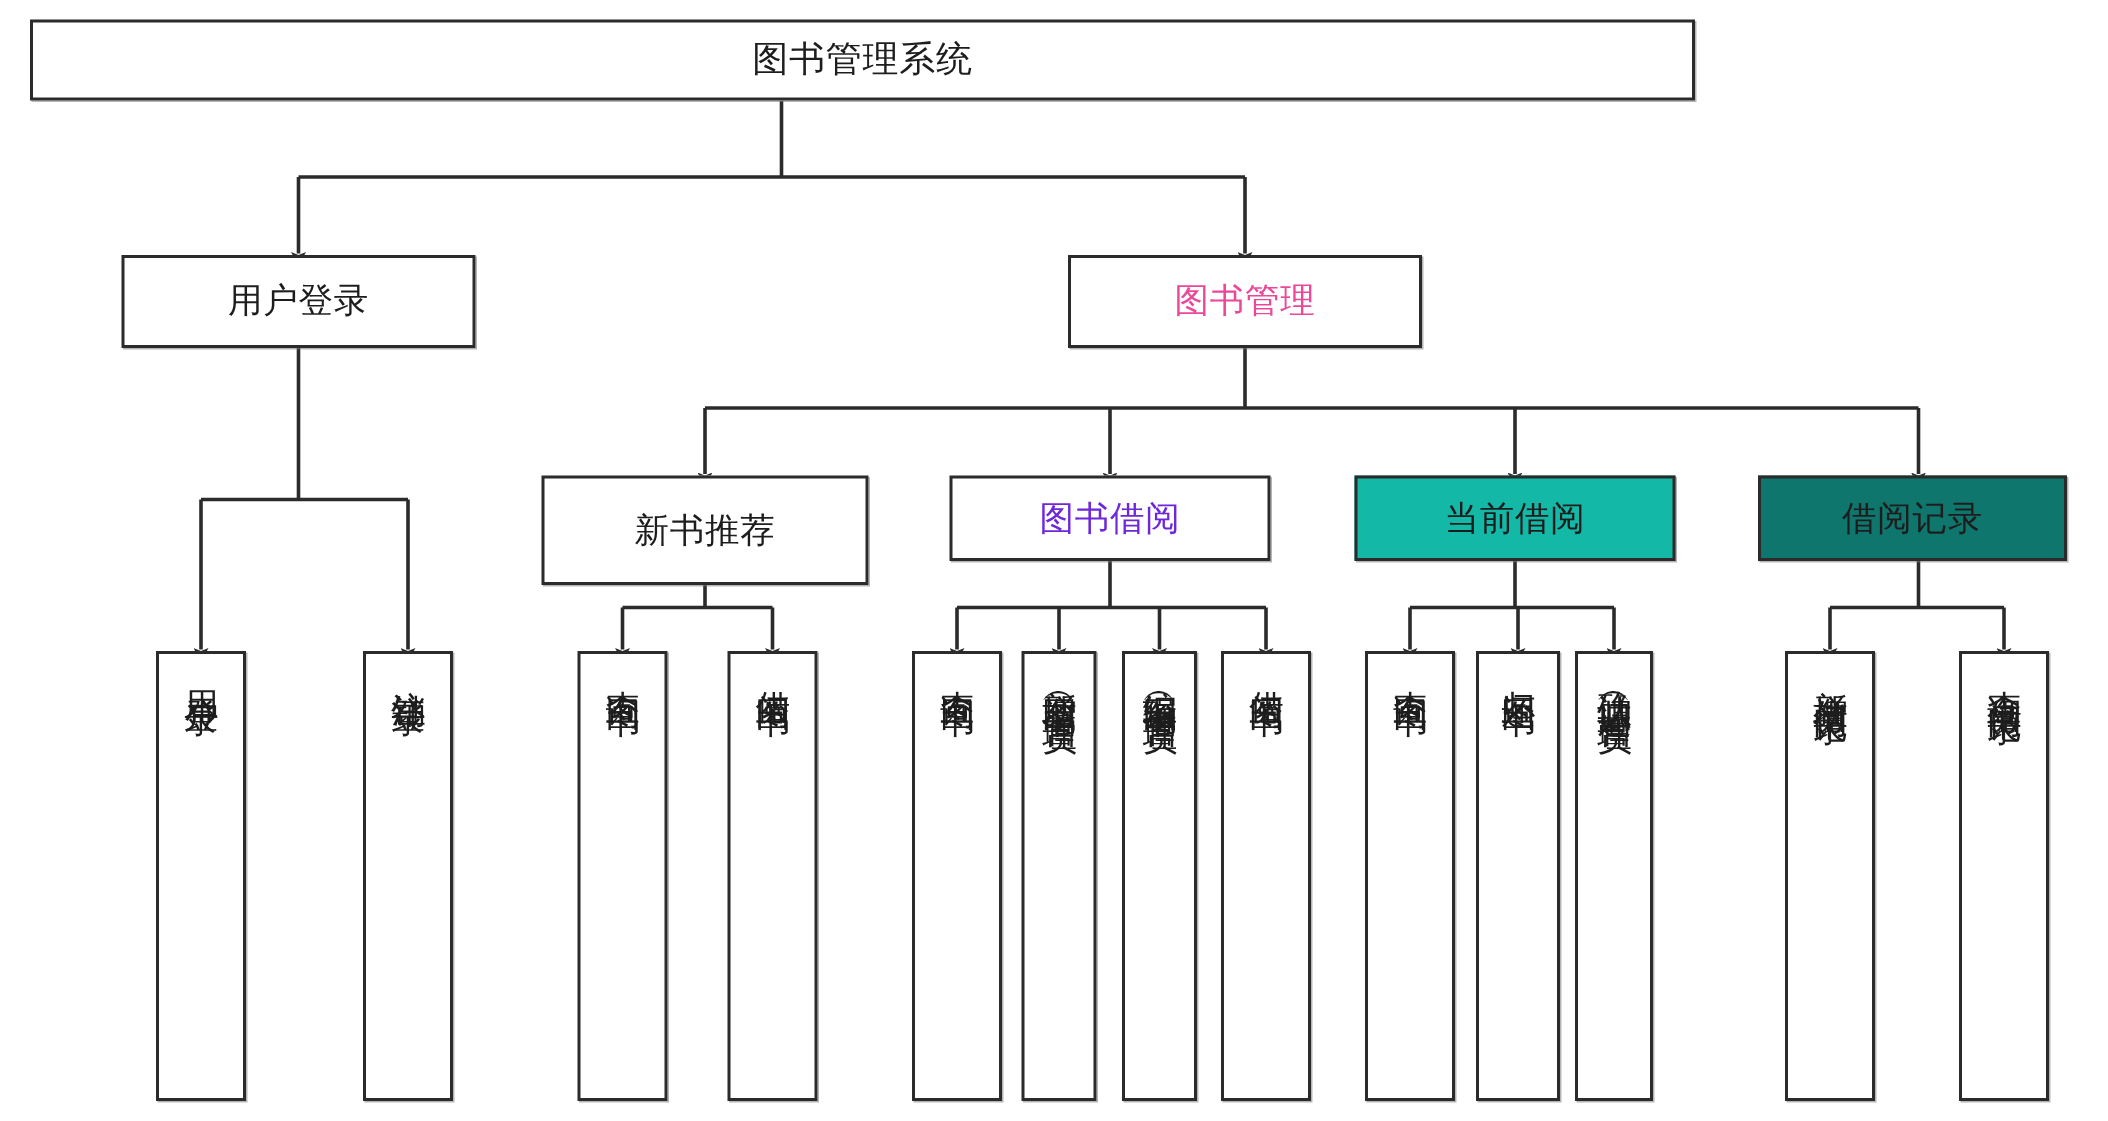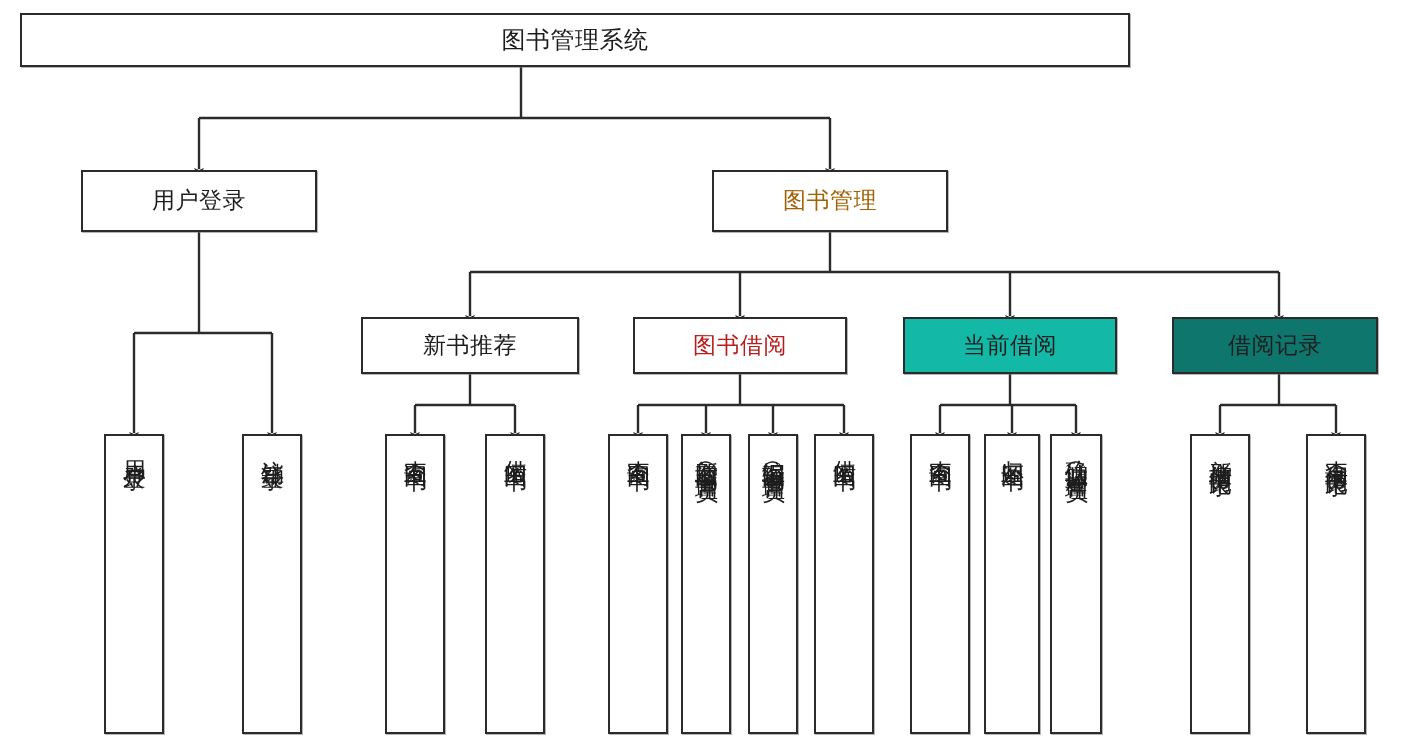--- a/index.html
+++ b/index.html
@@ -115,27 +115,27 @@
       </g>
   </svg>
   <div id="nodes">
       <div class="node horiz root" style="left: 20px; top: 13px; width: 1110px; height: 54px; border-color: rgb(43, 43, 43); background: rgb(255, 255, 255);">
         <span class="node-label" style="color: rgb(29, 29, 29);">图书管理系统</span>
       </div>
       <div class="node horiz" style="left: 81px; top: 170px; width: 236px; height: 62px; border-color: rgb(43, 43, 43); background: rgb(255, 255, 255);">
         <span class="node-label" style="color: rgb(29, 29, 29);">用户登录</span>
       </div>
       <div class="node horiz" style="left: 712px; top: 170px; width: 236px; height: 62px; border-color: rgb(43, 43, 43); background: rgb(255, 255, 255);">
-        <span class="node-label" style="color: #a16207;">图书管理</span>
+        <span class="node-label" style="color: #ec4899;">图书管理</span>
       </div>
-      <div class="node horiz" style="left: 361px; top: 317px; width: 218px; height: 57px; border-color: rgb(43, 43, 43); background: rgb(255, 255, 255);">
+      <div class="node horiz" style="left: 361px; top: 317px; width: 218px; height: 73px; border-color: rgb(43, 43, 43); background: rgb(255, 255, 255);">
         <span class="node-label" style="color: rgb(29, 29, 29);">新书推荐</span>
       </div>
       <div class="node horiz" style="left: 633px; top: 317px; width: 214px; height: 57px; border-color: rgb(43, 43, 43); background: rgb(255, 255, 255);">
-        <span class="node-label" style="color: #b91c1c;">图书借阅</span>
+        <span class="node-label" style="color: #6d28d9;">图书借阅</span>
       </div>
       <div class="node horiz" style="left: 903px; top: 317px; width: 214px; height: 57px; border-color: rgb(43, 43, 43); background: #14b8a6;">
         <span class="node-label" style="color: rgb(29, 29, 29);">当前借阅</span>
       </div>
       <div class="node horiz" style="left: 1172px; top: 317px; width: 206px; height: 57px; border-color: rgb(43, 43, 43); background: #0f766e;">
         <span class="node-label" style="color: rgb(29, 29, 29);">借阅记录</span>
       </div>
       <div class="node vert" style="left: 104px; top: 434px; width: 60px; height: 300px; border-color: rgb(43, 43, 43); background: rgb(255, 255, 255);">
         <span class="node-label" style="color: rgb(29, 29, 29);">用户登录</span>
       </div>

